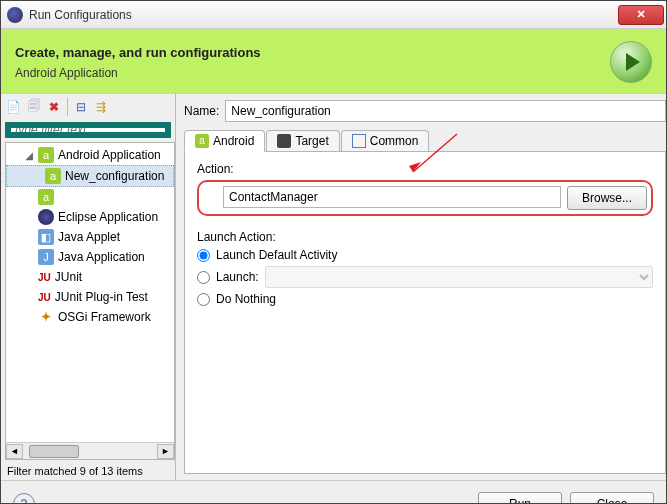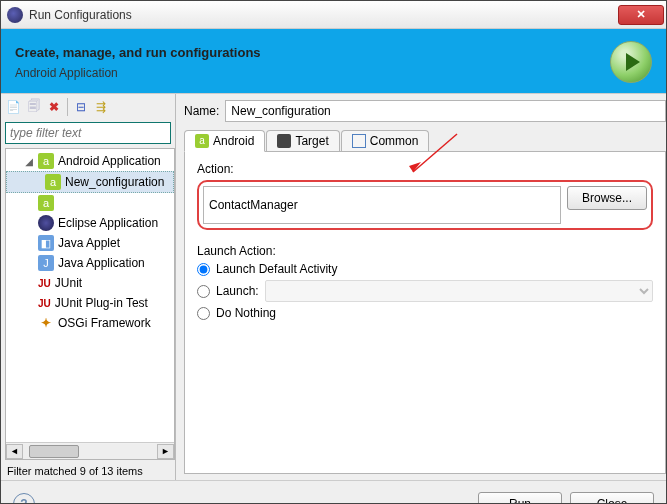--- a/index.html
+++ b/index.html
@@ -5,37 +5,37 @@
 * { box-sizing: border-box; margin: 0; padding: 0; font-family: "Segoe UI", Tahoma, sans-serif; font-size: 12px; }
 body { background: #f0f0f0; width: 667px; height: 504px; overflow: hidden; border: 1px solid #444; }
 
 
 .titlebar { height: 28px; background: linear-gradient(#fefefe,#e8e8e8); display:flex; align-items:center; padding:0 2px 0 6px; border-bottom:1px solid #ccc; }
 .titlebar .eclipse-ico { width:16px; height:16px; border-radius:50%; background: radial-gradient(circle at 40% 40%, #5b5fb5, #2a2a5a); margin-right:6px; }
 .titlebar .title { flex:1; color:#333; }
 .titlebar .close { width:46px; height:20px; background: linear-gradient(#e45b5b,#c83737); border:1px solid #a02020; border-radius:3px; color:#fff; display:flex; align-items:center; justify-content:center; font-weight:bold; font-size:11px; }
 
 
-.header { background:#0ea5e9; padding:12px 14px 10px 14px; display:flex; align-items:center; }
+.header { background:#bef264; padding:12px 14px 10px 14px; display:flex; align-items:center; }
 .header-text h2 { font-size:13px; font-weight:bold; color:#222; margin-bottom:6px; }
 .header-text p { font-size:12px; color:#333; }
 .run-big { width:42px; height:42px; border-radius:50%; border:1px solid #8aaa6a; background: radial-gradient(circle at 35% 30%, #d8f0c8 10%, #8fd06a 55%, #4a902a); display:flex; align-items:center; justify-content:center; margin-left:auto; }
 .run-big .tri { width:0;height:0;border-top:9px solid transparent;border-bottom:9px solid transparent;border-left:14px solid #2a6a12; margin-left:4px;}
 
 .sep { border-top:1px solid #ccc; }
 
 
 .body { display:flex; height: 386px; background:#efefef; }
 
 
 .left { width:175px; border-right:1px solid #bbb; display:flex; flex-direction:column; background:#efefef; }
 .toolbar { height:26px; display:flex; align-items:center; gap:2px; padding:2px 4px; }
 .tool-ic { width:18px; height:18px; display:flex; align-items:center; justify-content:center; font-size:12px; }
 .tool-sep { width:1px; height:18px; background:#bbb; margin:0 2px; }
-.filter-input { margin:2px 4px; height:22px; border:1px solid #0f766e; padding:2px 4px; color:#777; font-style:italic; background:#fff; }
+.filter-input { margin:2px 4px; height:16px; border:6px solid #0f766e; padding:2px 4px; color:#777; font-style:italic; background:#fff; }
 .tree { flex:1; background:#fff; border:1px solid #b5b5b5; margin:2px 0 2px 4px; overflow:hidden; position:relative; }
 .tree-inner { padding:2px 0; }
 .tree-item { display:flex; align-items:center; gap:4px; padding:2px 4px; white-space:nowrap; }
 .tree-item.lvl1 { padding-left:18px; }
 .tree-item.lvl2 { padding-left:38px; }
 .tree-item.selected { background:#d7e4f2; border:1px dotted #7aa; }
 .expander { width:10px; text-align:center; color:#666; font-size:10px; }
 .ico { width:16px; height:16px; display:inline-flex; align-items:center; justify-content:center; font-size:11px; border-radius:2px;}
 .ico-android { background:#9acd32; color:#fff; }
 .ico-android-j { background:#9acd32; color:#fff; }
@@ -57,21 +57,21 @@
 .name-row input { flex:1; height:22px; border:1px solid #b5b5b5; padding:2px 5px; background:#fff; }
 
 .tabs { display:flex; align-items:flex-end; height:24px; position:relative; border-bottom:1px solid #b5b5b5; }
 .tab { display:flex; align-items:center; gap:4px; padding:3px 10px; border:1px solid #b5b5b5; border-bottom:none; background:#f5f5f5; border-radius:4px 4px 0 0; margin-right:1px; position:relative; }
 .tab.active { background:#fff; z-index:2; border-bottom:1px solid #fff; margin-bottom:-1px;}
 .tab .ti { width:14px; height:14px; display:inline-block; }
 
 .tab-body { border:1px solid #b5b5b5; border-top:none; background:#fff; flex:1; padding:10px 12px; position:relative; }
 .proj-label { margin-bottom:4px; }
 .proj-row { display:flex; gap:6px; border:2px solid #e04040; border-radius:10px; padding:4px; }
-.proj-row input { flex:1; height:38px; border:1px solid #b5b5b5; padding:2px 5px; }
+.proj-row input { flex:1; height:22px; border:1px solid #b5b5b5; padding:2px 5px;margin-left:20px; }
 .btn { height:24px; padding:0 14px; border:1px solid #999; background:linear-gradient(#fdfdfd,#e5e5e5); border-radius:3px; cursor:pointer; }
 
 .launch-label { margin-top:14px; margin-bottom:0; }
 .radio-row { display:flex; align-items:center; gap:6px; margin:4px 0; }
 .radio-row input[type=radio]{ width:13px; height:13px; }
 .launch-select { flex:1; height:22px; border:1px solid #ccc; background:#f3f3f3; color:#999; border-radius:2px; }
 
 .arrow-annot { position:absolute; pointer-events:none; }
 
 .right-buttons { display:flex; justify-content:flex-end; gap:8px; margin-top:8px; }

